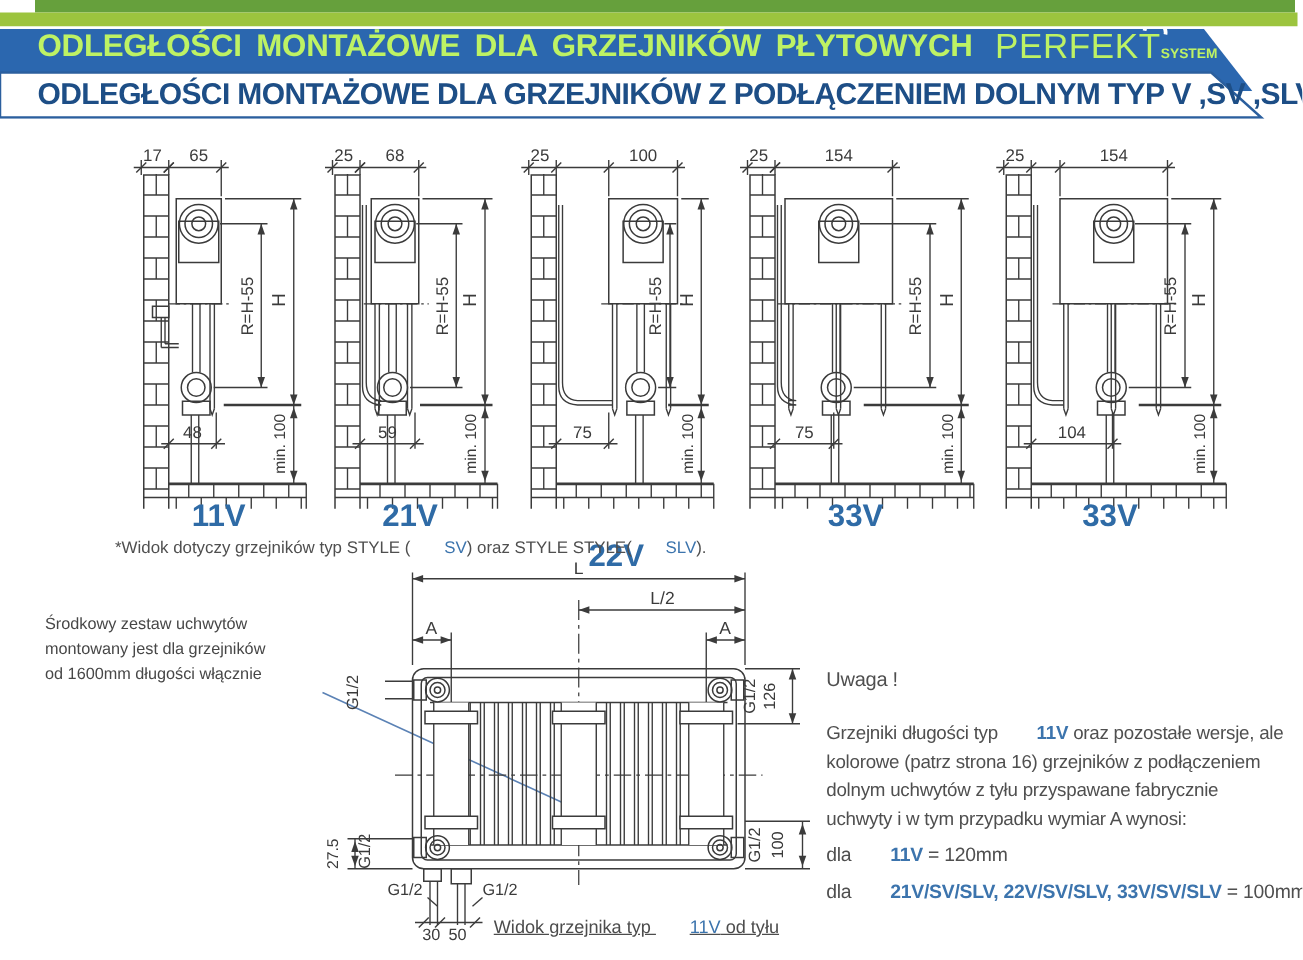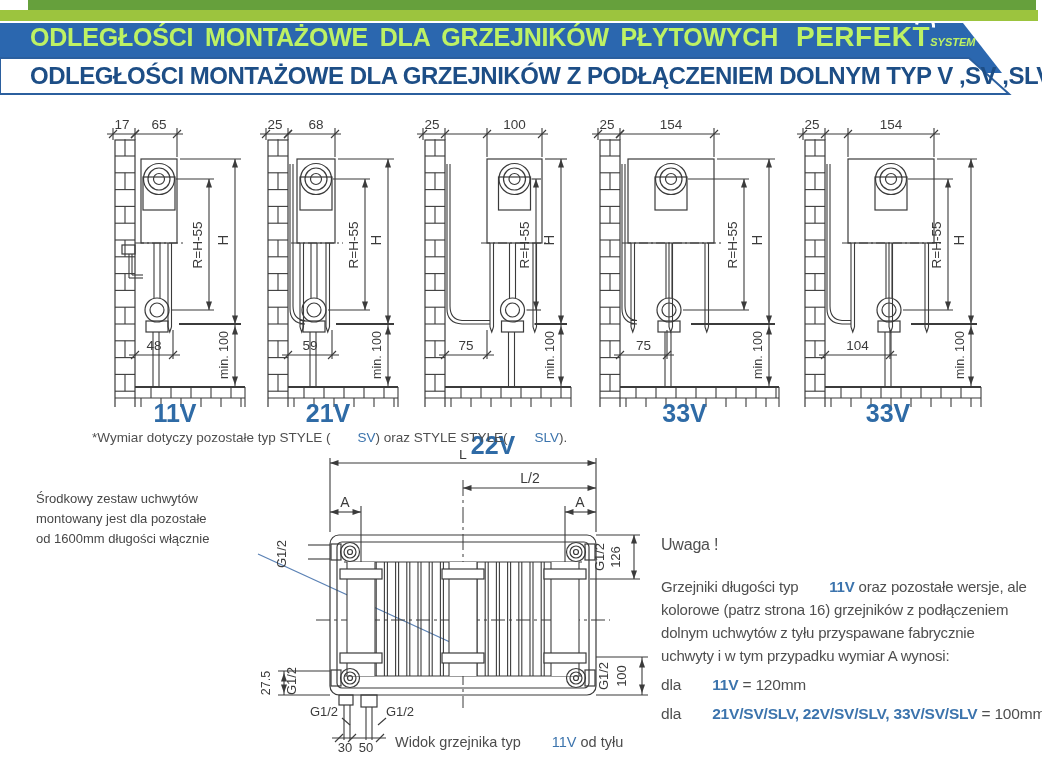--- a/index.html
+++ b/index.html
@@ -6,39 +6,39 @@
   .page{position:relative;width:1042px;height:768px;background:#fff;overflow:hidden;
         font-family:"Liberation Sans",sans-serif;}
   
   .bar1{position:absolute;left:28px;top:0;width:1008px;height:10px;background:var(--green_dark);}
   .bar2{position:absolute;left:0;top:10px;width:1038px;height:11px;background:var(--green_light);}
   .banner1{position:absolute;left:0;top:23px;width:1010px;height:50px;background:var(--banner_blue);
            clip-path:polygon(0 0,963px 0,1002px 100%,0 100%);
            display:flex;align-items:flex-start;padding-left:30px;box-sizing:border-box;color:#bef264;}
   .b1text{font-size:25px;font-weight:700;word-spacing:5px;letter-spacing:-0.2px;white-space:nowrap;}
   .logo{display:flex;align-items:baseline;margin-left:18px;position:relative;}
-  .logo-brand{font-size:28px;font-weight:700;letter-spacing:.5px;position:relative;line-height:28px;}
+  .logo-brand{font-size:28px;font-weight:400;letter-spacing:.5px;position:relative;line-height:28px;}
   .logo-swoosh{position:absolute;width:14px;height:14px;border:3px solid #fff;border-radius:50%;
                border-left-color:transparent;border-bottom-color:transparent;
                transform:rotate(-35deg);top:-7px;right:-5px;}
-  .logo-sub{font-size:11px;font-weight:700;margin-left:0;font-style:italic;}
+  .logo-sub{font-size:11px;font-weight:700;margin-left:0;}
   .banner2{position:absolute;left:0;top:57px;width:1014px;height:38px;}
   .b2text{position:absolute;left:30px;top:0;height:38px;line-height:37px;font-size:24px;font-weight:700;
           letter-spacing:-0.5px;color:var(--banner2_text);white-space:nowrap;}
   
   .footnote{position:absolute;left:92px;top:430px;font-size:13.5px;color:#4f4f4f;}
   .seg-blue{color:var(--accent_blue);margin-left:27px;}
   .seg-bold{font-weight:700;}
   .left-note{position:absolute;left:36px;top:489px;font-size:13px;line-height:20px;color:#474747;}
   .uwaga{position:absolute;left:661px;top:536px;width:384px;color:#4f4f4f;font-size:15px;letter-spacing:-0.2px;}
   .uwaga-title{font-size:16px;}
   .uwaga-para{margin-top:21px;}
   .pline{white-space:nowrap;line-height:23px;}
   .dla{margin-top:6px;line-height:23px;font-size:15.5px;white-space:nowrap;}
-  .caption{position:absolute;left:395px;top:734px;font-size:14.5px;color:#4c4c4c;white-space:nowrap;}
+  .caption{position:absolute;left:395px;top:734px;font-size:14.5px;color:#4c4c4c;white-space:nowrap;text-decoration:underline;}
   
   .diagram{position:absolute;top:112px;text-align:right;}
   .type-label{position:absolute;top:399px;width:90px;text-align:center;
               font-size:25px;font-weight:700;color:var(--label_blue);}
   .drawsvg text{font-family:"Liberation Sans",sans-serif;}
   #rear-view{position:absolute;left:258px;top:450px;}
   #pointer-svg{position:absolute;left:250px;top:540px;}
 </style>
 </head>
 <body>
@@ -555,25 +555,25 @@
           <text x="201" y="243" font-size="12.5" text-anchor="middle" style="fill:#3b3b3b" transform="rotate(-90 201 243)">min. 100</text>
           <line x1="56" y1="243" x2="134" y2="243" style="stroke:var(--line);stroke-width:1.1;" fill="none"></line>
           <line x1="58" y1="247" x2="66" y2="239" style="stroke:var(--line);stroke-width:1.1;" fill="none"></line>
           <line x1="123" y1="247" x2="131" y2="239" style="stroke:var(--line);stroke-width:1.1;" fill="none"></line>
           <line x1="127" y1="218" x2="127" y2="247" style="stroke:var(--line);stroke-width:1.1;" fill="none"></line>
           <text x="94.5" y="238" font-size="13.5" text-anchor="middle" style="fill:#3b3b3b">104</text>
         </svg></div>
       <div class="type-label" style="left: 843px;">33V</div>
     </div>
 
-  <div class="footnote"><span>*Wymiar dotyczy pozostałe typ STYLE (</span><span class="seg-blue">SV</span><span>) oraz STYLE STYLE(</span><span class="seg-blue">SLV</span><span>).</span></div>
+  <div class="footnote"><span>*Widok dotyczy grzejników typ STYLE (</span><span class="seg-blue">SV</span><span>) oraz STYLE STYLE(</span><span class="seg-blue">SLV</span><span>).</span></div>
 
   <div class="left-note" id="left-note">
       <div>Środkowy zestaw uchwytów</div>
-      <div>montowany jest dla pozostałe</div>
+      <div>montowany jest dla grzejników</div>
       <div>od 1600mm długości włącznie</div>
     </div>
 
   <svg id="pointer-svg" width="230" height="118">
     <line x1="8" y1="14" x2="213" y2="108" style="stroke:var(--pointer);stroke-width:1.3"></line>
   </svg>
 
   <div id="rear-view"><svg class="drawsvg" width="404" height="312" viewBox="0 0 404 312">
         <line x1="72" y1="13" x2="338" y2="13" style="stroke:var(--line);stroke-width:1.1;" fill="none"></line>
         <polygon points="72,13 80.5,10 80.5,16" style="fill:var(--line)"></polygon>

